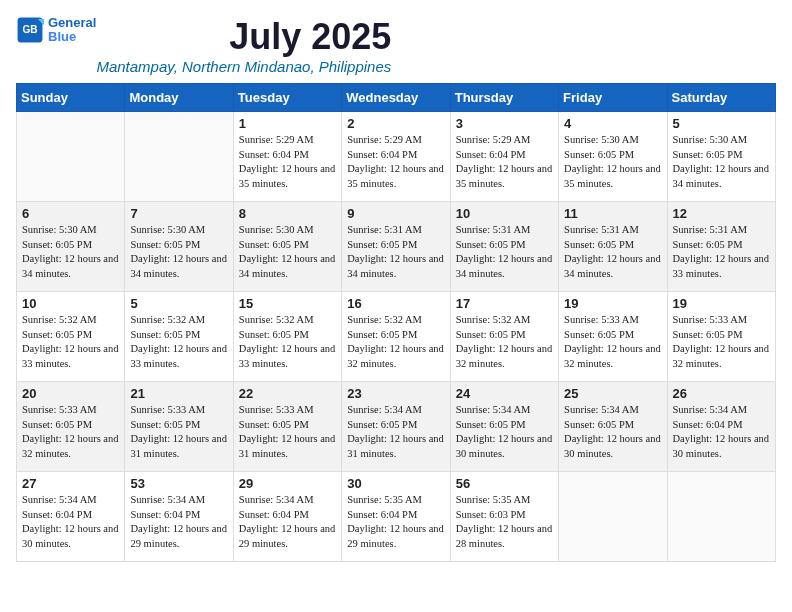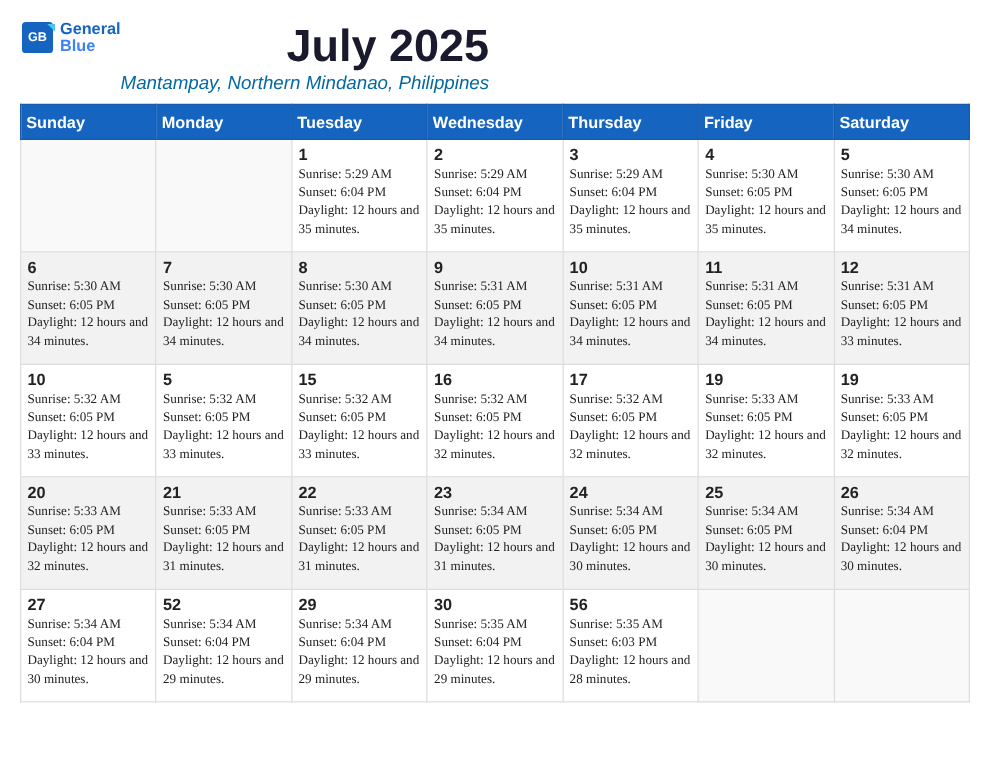--- a/index.html
+++ b/index.html
@@ -238,21 +238,21 @@
           <span class="day-num">26</span>
           <div class="day-info">Sunrise: 5:34 AM<br>Sunset: 6:04 PM<br>Daylight: 12 hours and 30 minutes.</div>
         </td>
       </tr>
       <tr>
         <td>
           <span class="day-num">27</span>
           <div class="day-info">Sunrise: 5:34 AM<br>Sunset: 6:04 PM<br>Daylight: 12 hours and 30 minutes.</div>
         </td>
         <td>
-          <span class="day-num">52</span>
+          <span class="day-num">53</span>
           <div class="day-info">Sunrise: 5:34 AM<br>Sunset: 6:04 PM<br>Daylight: 12 hours and 29 minutes.</div>
         </td>
         <td>
           <span class="day-num">29</span>
           <div class="day-info">Sunrise: 5:34 AM<br>Sunset: 6:04 PM<br>Daylight: 12 hours and 29 minutes.</div>
         </td>
         <td>
           <span class="day-num">30</span>
           <div class="day-info">Sunrise: 5:35 AM<br>Sunset: 6:04 PM<br>Daylight: 12 hours and 29 minutes.</div>
         </td>

